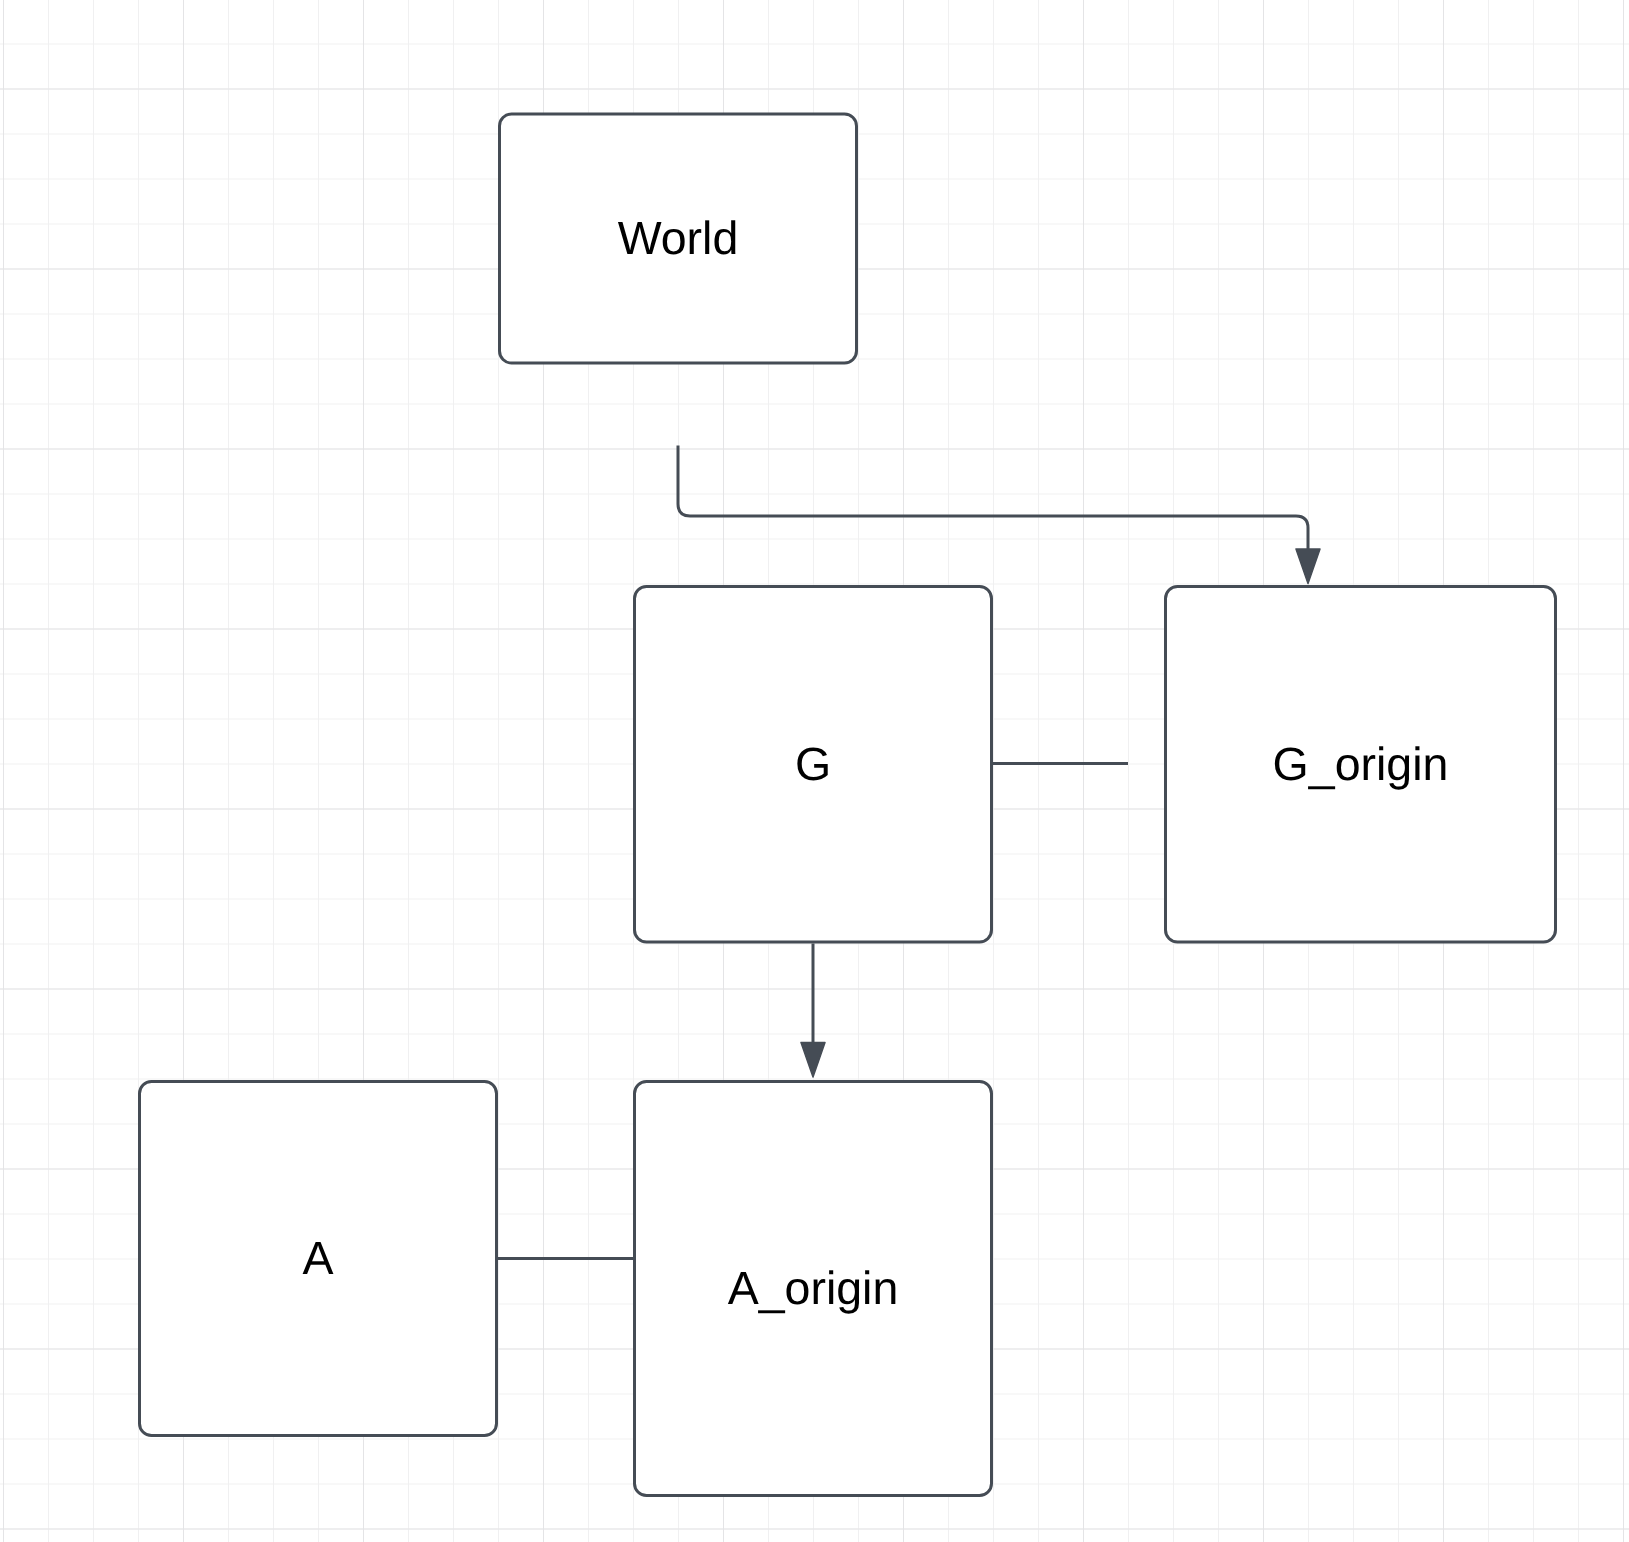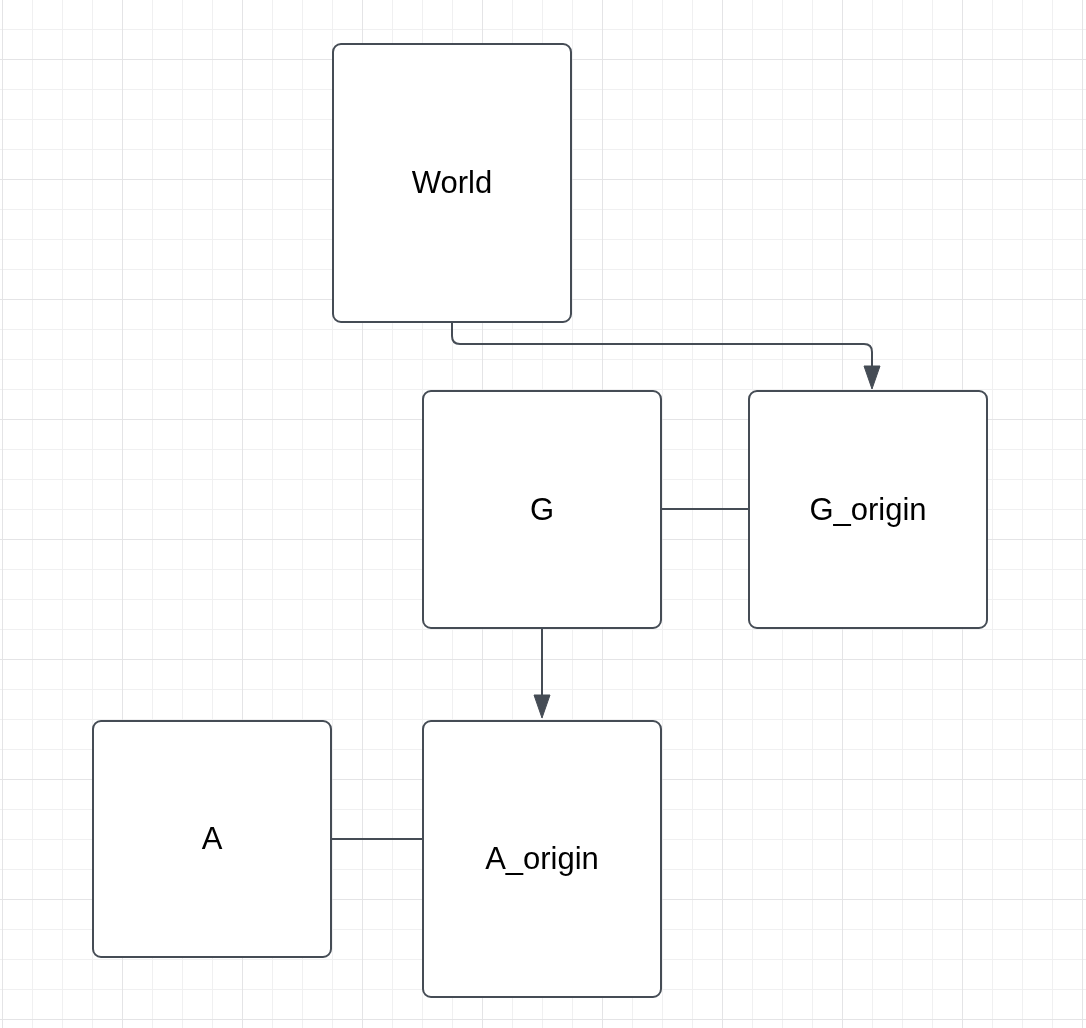--- a/index.html
+++ b/index.html
@@ -51,23 +51,23 @@
     display: flex;
     align-items: center;
     justify-content: center;
     z-index: 2;
     color: #000000;
     font-size: 31px;
     line-height: 1.2;
     white-space: nowrap;
     cursor: default;
   }
-  #node-world    { left: 332px; top:  43px; width: 240px; height: 280px; }
+  #node-world    { left: 332px; top:  75px; width: 240px; height: 168px; }
   #node-g        { left: 422px; top: 390px; width: 240px; height: 239px; }
-  #node-g-origin { left: 748px; top: 390px; width: 240px; height: 239px; }
+  #node-g-origin { left: 776px; top: 390px; width: 262px; height: 239px; }
   #node-a        { left:  92px; top: 720px; width: 240px; height: 238px; }
   #node-a-origin { left: 422px; top: 720px; width: 240px; height: 278px; }
 </style>
 </head>
 <body>
 
 <div id="canvas">
 
   <svg class="edges" viewBox="0 0 1086 1028" xmlns="http://www.w3.org/2000/svg">
 

